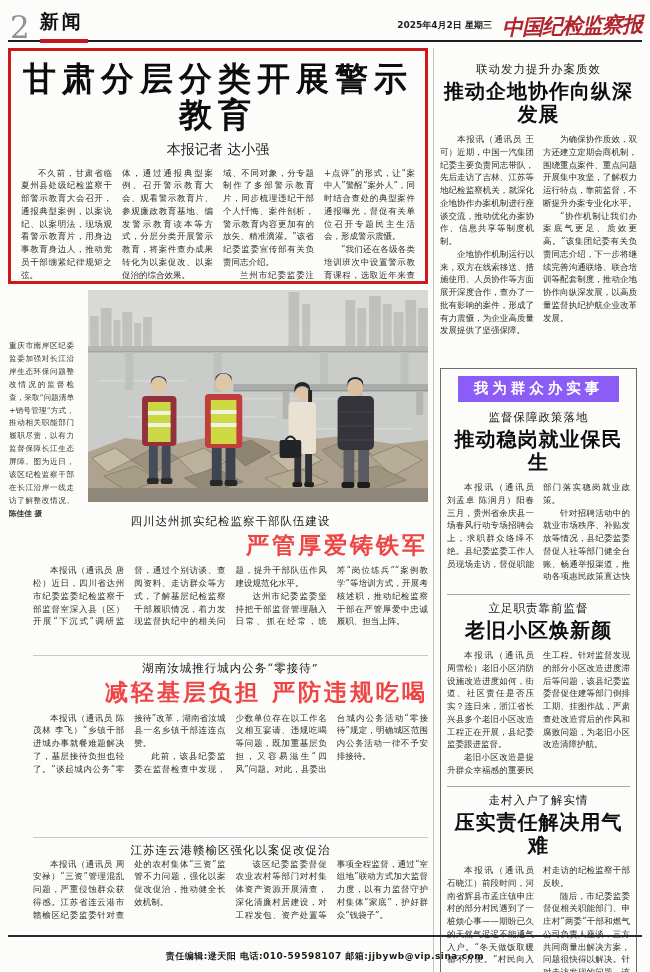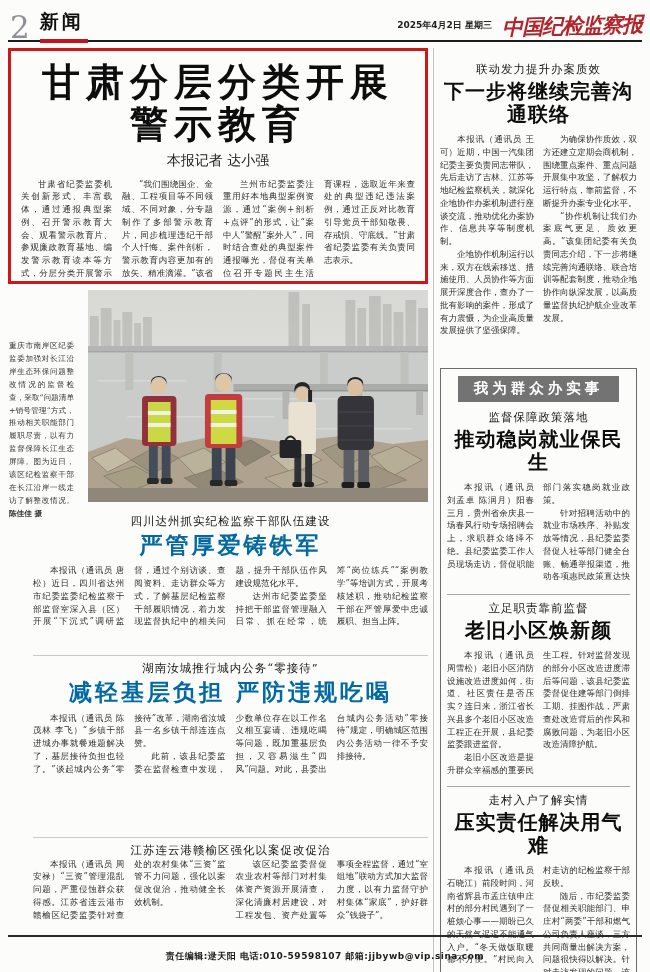--- a/index.html
+++ b/index.html
@@ -20,51 +20,51 @@
   .paper-logo { font-size:21px; font-weight:bold; font-style:italic; color:#b2242c;
                 letter-spacing:-1px; transform:rotate(-1.5deg); line-height:1; }
 
   
   .content { display:flex; margin-top:6px; }
   .left-col { width:420px; }
   .right-col { width:204px; margin-left:5px; border-left:1px solid #c4c4c4; padding-left:6px; padding-top:14px; }
 
   
   .lead-box { border:3px solid #cd1818; padding:10px 10px 6px 10px; height:236px; overflow:hidden; }
-  .lead-headline { text-align:center; font-size:38px; font-weight:bold; color:#0d0d0d;
+  .lead-headline { text-align:center; font-size:33px; font-weight:bold; color:#0d0d0d;
                    letter-spacing:6px; line-height:1.1; }
   .lead-byline { text-align:center; font-size:14px; color:#222; margin:7px 0 8px 0; }
 
   .body-text { font-size:8.5px; line-height:1.5; color:#2d2d2d; text-align:justify; }
   .body-text p { text-indent:2em; margin:0; }
   .cols-4 { column-count:4; column-gap:10px; column-fill:balance; overflow:hidden; }
   .cols-2 { column-count:2; column-gap:9px; column-fill:balance; overflow:hidden; }
   .h150 { height:150px; } .h84 { height:84px; } .h118 { height:118px; } .h70 { height:70px; }
   .h226 { height:226px; } .h106 { height:106px; } .h130 { height:130px; } .h126 { height:126px; }
 
   
   .photo-row { display:flex; margin-top:6px; height:212px; }
   .photo-caption { width:80px; padding:50px 14px 0 1px; font-size:7.6px; line-height:1.7;
                    color:#333; text-align:justify; }
   .photo-caption .caption-credit { font-weight:bold; white-space:nowrap; }
   .photo { flex:1; height:212px; }
   .photo svg { display:block; width:100%; height:100%; }
 
   
   .kicker { text-align:center; font-size:11.5px; color:#161616; letter-spacing:1px; }
-  .headline-m { text-align:center; font-size:23px; font-weight:bold; color:#0369a1;
+  .headline-m { text-align:right; font-size:23px; font-weight:bold; color:#ef4444;
                 letter-spacing:3px; margin:3px 0 7px 0; line-height:1.1; }
   .headline-r { text-align:center; font-size:20px; font-weight:bold; color:#0d0d0d;
                 letter-spacing:1px; margin:3px 0 7px 0; line-height:1.15; }
   .center-article { margin-top:7px; padding-top:5px;margin-left:25px; }
   .center-article.ruled { border-top:1px solid #c9c9c9; }
 
   
   .boxed-group { border:1px solid #6b6b6b; margin-top:9px; padding:7px 6px 4px 6px; }
-  .banner { width:fit-content; margin:0 auto 8px auto; background:#737373; color:#fff;
+  .banner { width:fit-content; margin:0 auto 8px auto; background:#8b5cf6; color:#fff;
             font-size:14.5px; font-weight:bold; letter-spacing:4px; padding:3px 16px 4px 16px; }
   .boxed-article.ruled { border-top:1px solid #a8a8a8; margin-top:7px; padding-top:6px; }
 
   
   .footer { position:absolute; left:8px; right:8px; bottom:0; border-top:2px solid #2a2a2a;
             text-align:center; padding:7px 0 9px 0; }
   .footer-text { font-size:9px; font-weight:bold; color:#1d1d1d;
                  font-family:"DejaVu Sans","Liberation Sans",sans-serif; letter-spacing:.5px; }
 </style>
 </head>
@@ -85,20 +85,21 @@
   </div>
 
   <div class="content">
 
     <div class="left-col">
 
       <div class="lead-box">
         <div class="lead-headline">甘肃分层分类开展警示教育</div>
         <div class="lead-byline">本报记者 达小强</div>
         <div class="body-text cols-4 h150">
+            <p>不久前，甘肃省临夏州县处级纪检监察干部警示教育大会召开，通报典型案例，以案说纪、以案明法，现场观看警示教育片，用身边事教育身边人，推动党员干部绷紧纪律规矩之弦。</p>
             <p>甘肃省纪委监委机关创新形式、丰富载体，通过通报典型案例、召开警示教育大会、观看警示教育片、参观廉政教育基地、编发警示教育读本等方式，分层分类开展警示教育，将案件查办成果转化为以案促改、以案促治的综合效果。</p>
             <p>“我们围绕国企、金融、工程项目等不同领域、不同对象，分专题制作了多部警示教育片，同步梳理违纪干部个人忏悔、案件剖析，警示教育内容更加有的放矢、精准滴灌。”该省纪委监委宣传部有关负责同志介绍。</p>
             <p>兰州市纪委监委注重用好本地典型案例资源，通过“案例+剖析+点评”的形式，让“案中人”警醒“案外人”，同时结合查处的典型案件通报曝光，督促有关单位召开专题民主生活会，形成警示震慑。</p>
             <p>“我们还在各级各类培训班次中设置警示教育课程，选取近年来查处的典型违纪违法案例，通过正反对比教育引导党员干部知敬畏、存戒惧、守底线。”甘肃省纪委监委有关负责同志表示。</p>
           </div>
       </div>
 
       <div class="photo-row">
         <div class="photo-caption">
           <span>重庆市南岸区纪委监委加强对长江沿岸生态环保问题整改情况的监督检查，采取“问题清单+销号管理”方式，推动相关职能部门履职尽责，以有力监督保障长江生态屏障。图为近日，该区纪检监察干部在长江沿岸一线走访了解整改情况。</span>
@@ -255,21 +256,21 @@
             <p>本报讯（通讯员 周安禄）“三资”管理混乱问题，严重侵蚀群众获得感。江苏省连云港市赣榆区纪委监委针对查处的农村集体“三资”监管不力问题，强化以案促改促治，推动健全长效机制。</p>
             <p>该区纪委监委督促农业农村等部门对村集体资产资源开展清查，深化清廉村居建设，对工程发包、资产处置等事项全程监督，通过“室组地”联动方式加大监督力度，以有力监督守护村集体“家底”，护好群众“钱袋子”。</p>
           </div>
       </div>
     </div>
 
     <div class="right-col">
 
       <div class="right-article">
         <div class="kicker">联动发力提升办案质效</div>
-        <div class="headline-r">下一步将继续完善沟通联络</div>
+        <div class="headline-r">推动企地协作向纵深发展</div>
         <div class="body-text cols-2 h226">
             <p>本报讯（通讯员 王可）近期，中国一汽集团纪委主要负责同志带队，先后走访了吉林、江苏等地纪检监察机关，就深化企地协作办案机制进行座谈交流，推动优化办案协作、信息共享等制度机制。</p>
             <p>企地协作机制运行以来，双方在线索移送、措施使用、人员协作等方面展开深度合作，查办了一批有影响的案件，形成了有力震慑，为企业高质量发展提供了坚强保障。</p>
             <p>为确保协作质效，双方还建立定期会商机制，围绕重点案件、重点问题开展集中攻坚，了解权力运行特点，靠前监督，不断提升办案专业化水平。</p>
             <p>“协作机制让我们办案底气更足、质效更高。”该集团纪委有关负责同志介绍，下一步将继续完善沟通联络、联合培训等配套制度，推动企地协作向纵深发展，以高质量监督执纪护航企业改革发展。</p>
           </div>
       </div>
 
       <div class="boxed-group">
         <div class="banner">我为群众办实事</div>

